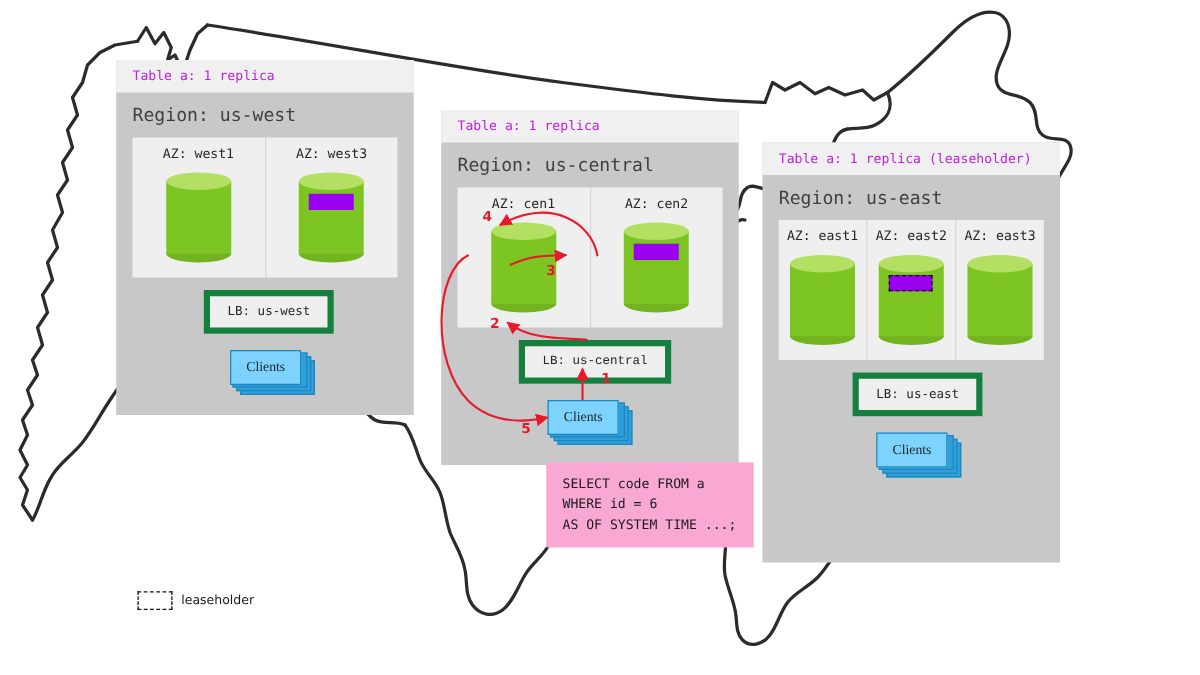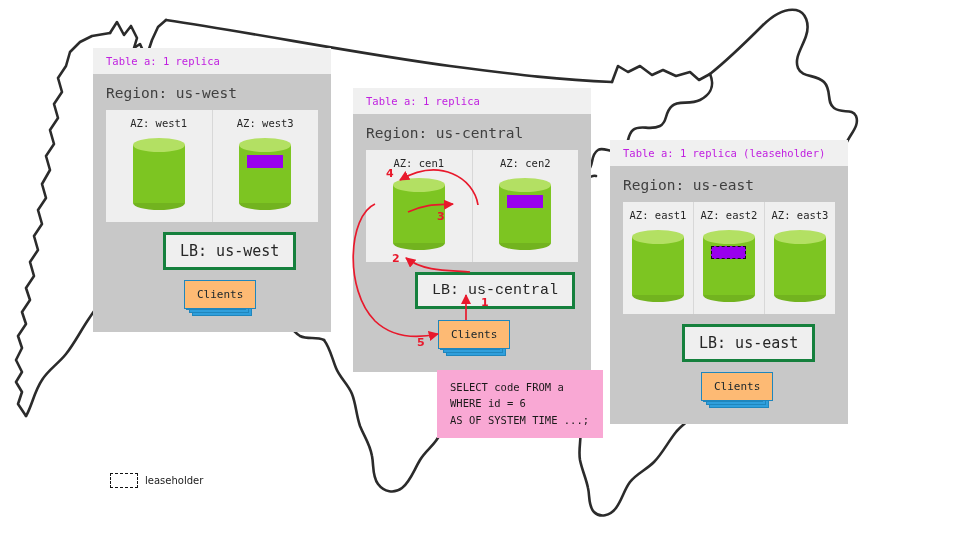--- a/index.html
+++ b/index.html
@@ -57,37 +57,37 @@
     position:absolute;
     background:#9900ee;
     z-index:4;
   }
   .lease.marked{border:1.6px dashed #111111;}
 
   
   .lb{
     position:absolute;
     background:#efefef;
-    border:3px solid #15803d;
-    font-size:15px;color:#262626;
+    border:5px solid #15803d;
+    font-size:10px;color:#262626;
     text-align:center;
     padding:7px 14px;
     white-space:nowrap;
     z-index:6;
   }
 
   
   .clients{position:absolute;z-index:6;}
   .clients .sheet{
     position:absolute;background:#2f9fdc;border:1px solid #1f86bd;
   }
   .clients .front{
-    position:relative;background:#fdba74;border:1px solid #1f86bd;
+    position:relative;background:#7dd3fc;border:1px solid #1f86bd;
     font-size:11px;color:#17242b;text-align:center;
-    padding:7px 12px;white-space:nowrap;
+    padding:7px 12px;white-space:nowrap;font-family:Liberation Serif, serif;
   }
 
   
   .sql{
     position:absolute;background:#f9a8d4;
     font-size:10.5px;color:#1a1a1a;line-height:1.55;
     padding:9px 13px 10px 13px;white-space:pre;
   }
 
   
@@ -228,21 +228,21 @@
       <div class="sheet" style="left:5px;top:5px;width:58px;height:26px;"></div>
       <div class="sheet" style="left:2px;top:2px;width:58px;height:26px;"></div>
       <div class="front">Clients</div>
     </div>
   </div>
 
   <div class="sql" style="left:437px;top:370px;width:140px;">SELECT code FROM a
 WHERE id = 6
 AS OF SYSTEM TIME ...;</div>
 
-  <div class="region" style="left:610px;top:140px;width:238px;height:284px;">
+  <div class="region" style="left:610px;top:114px;width:238px;height:336px;">
     <div class="region-head">Table a: 1 replica (leaseholder)</div>
     <div class="region-title">Region: us-east</div>
     <div class="az-row">
       <div class="az-cell">
         <div class="az-label">AZ: east1</div>
         <div class="cyl" style="width:52px;height:72px;">
           <div class="bot"></div>
           <div class="body"></div>
           <div class="top"></div>
         </div>

